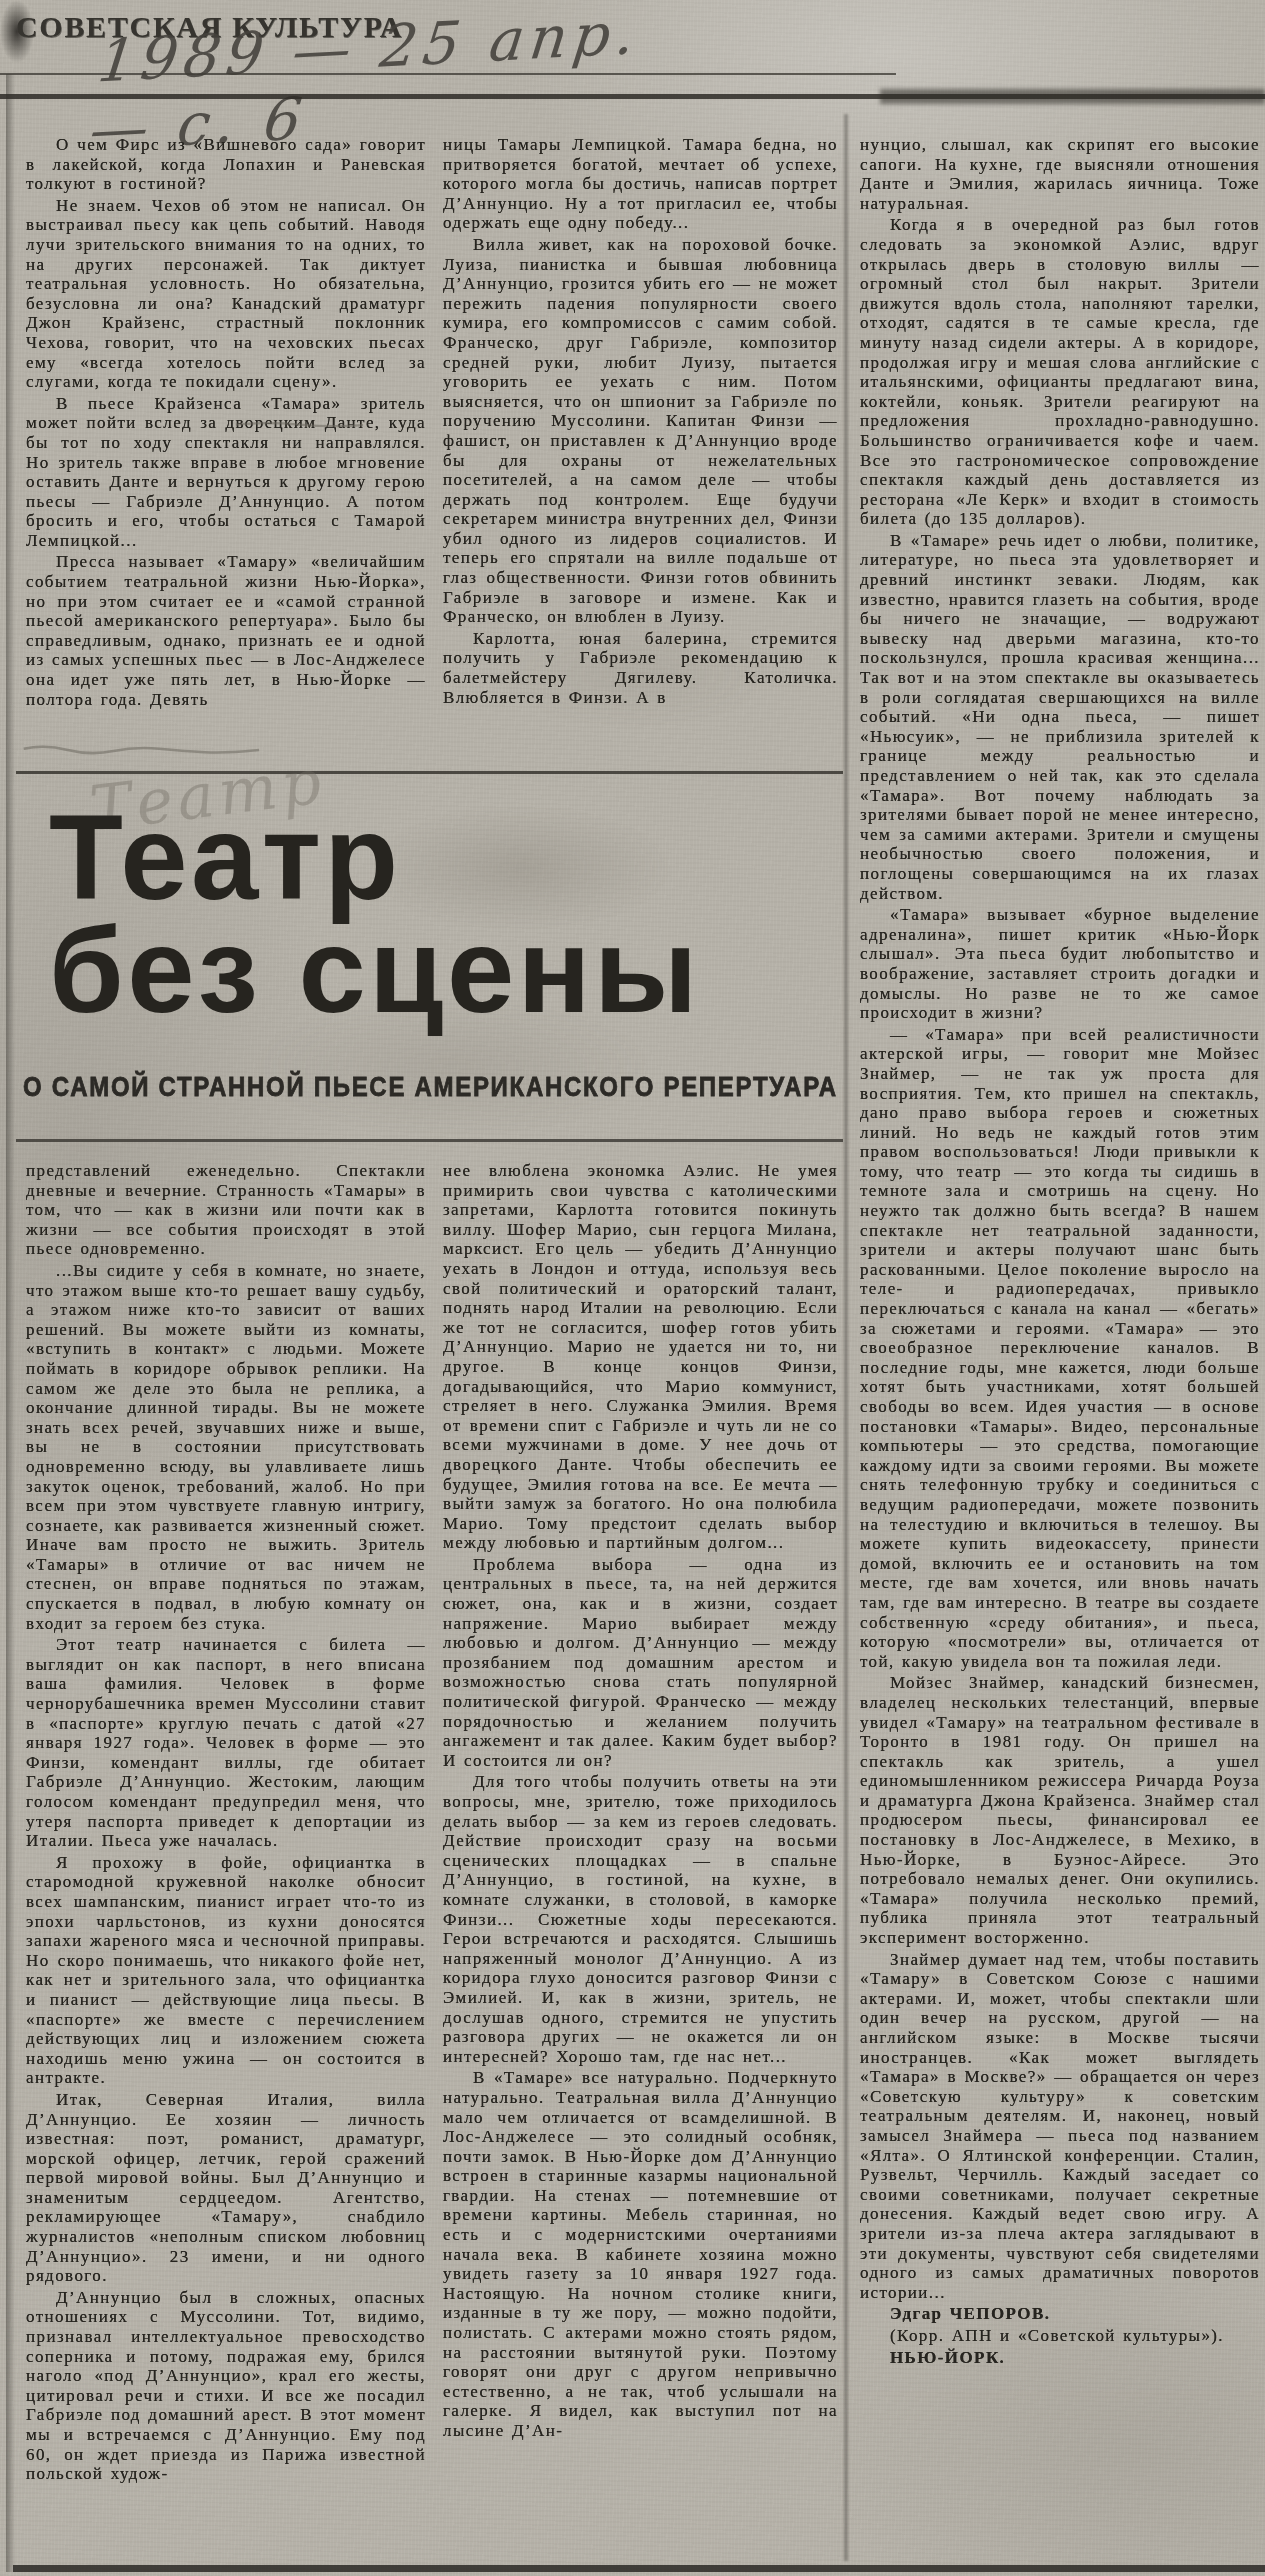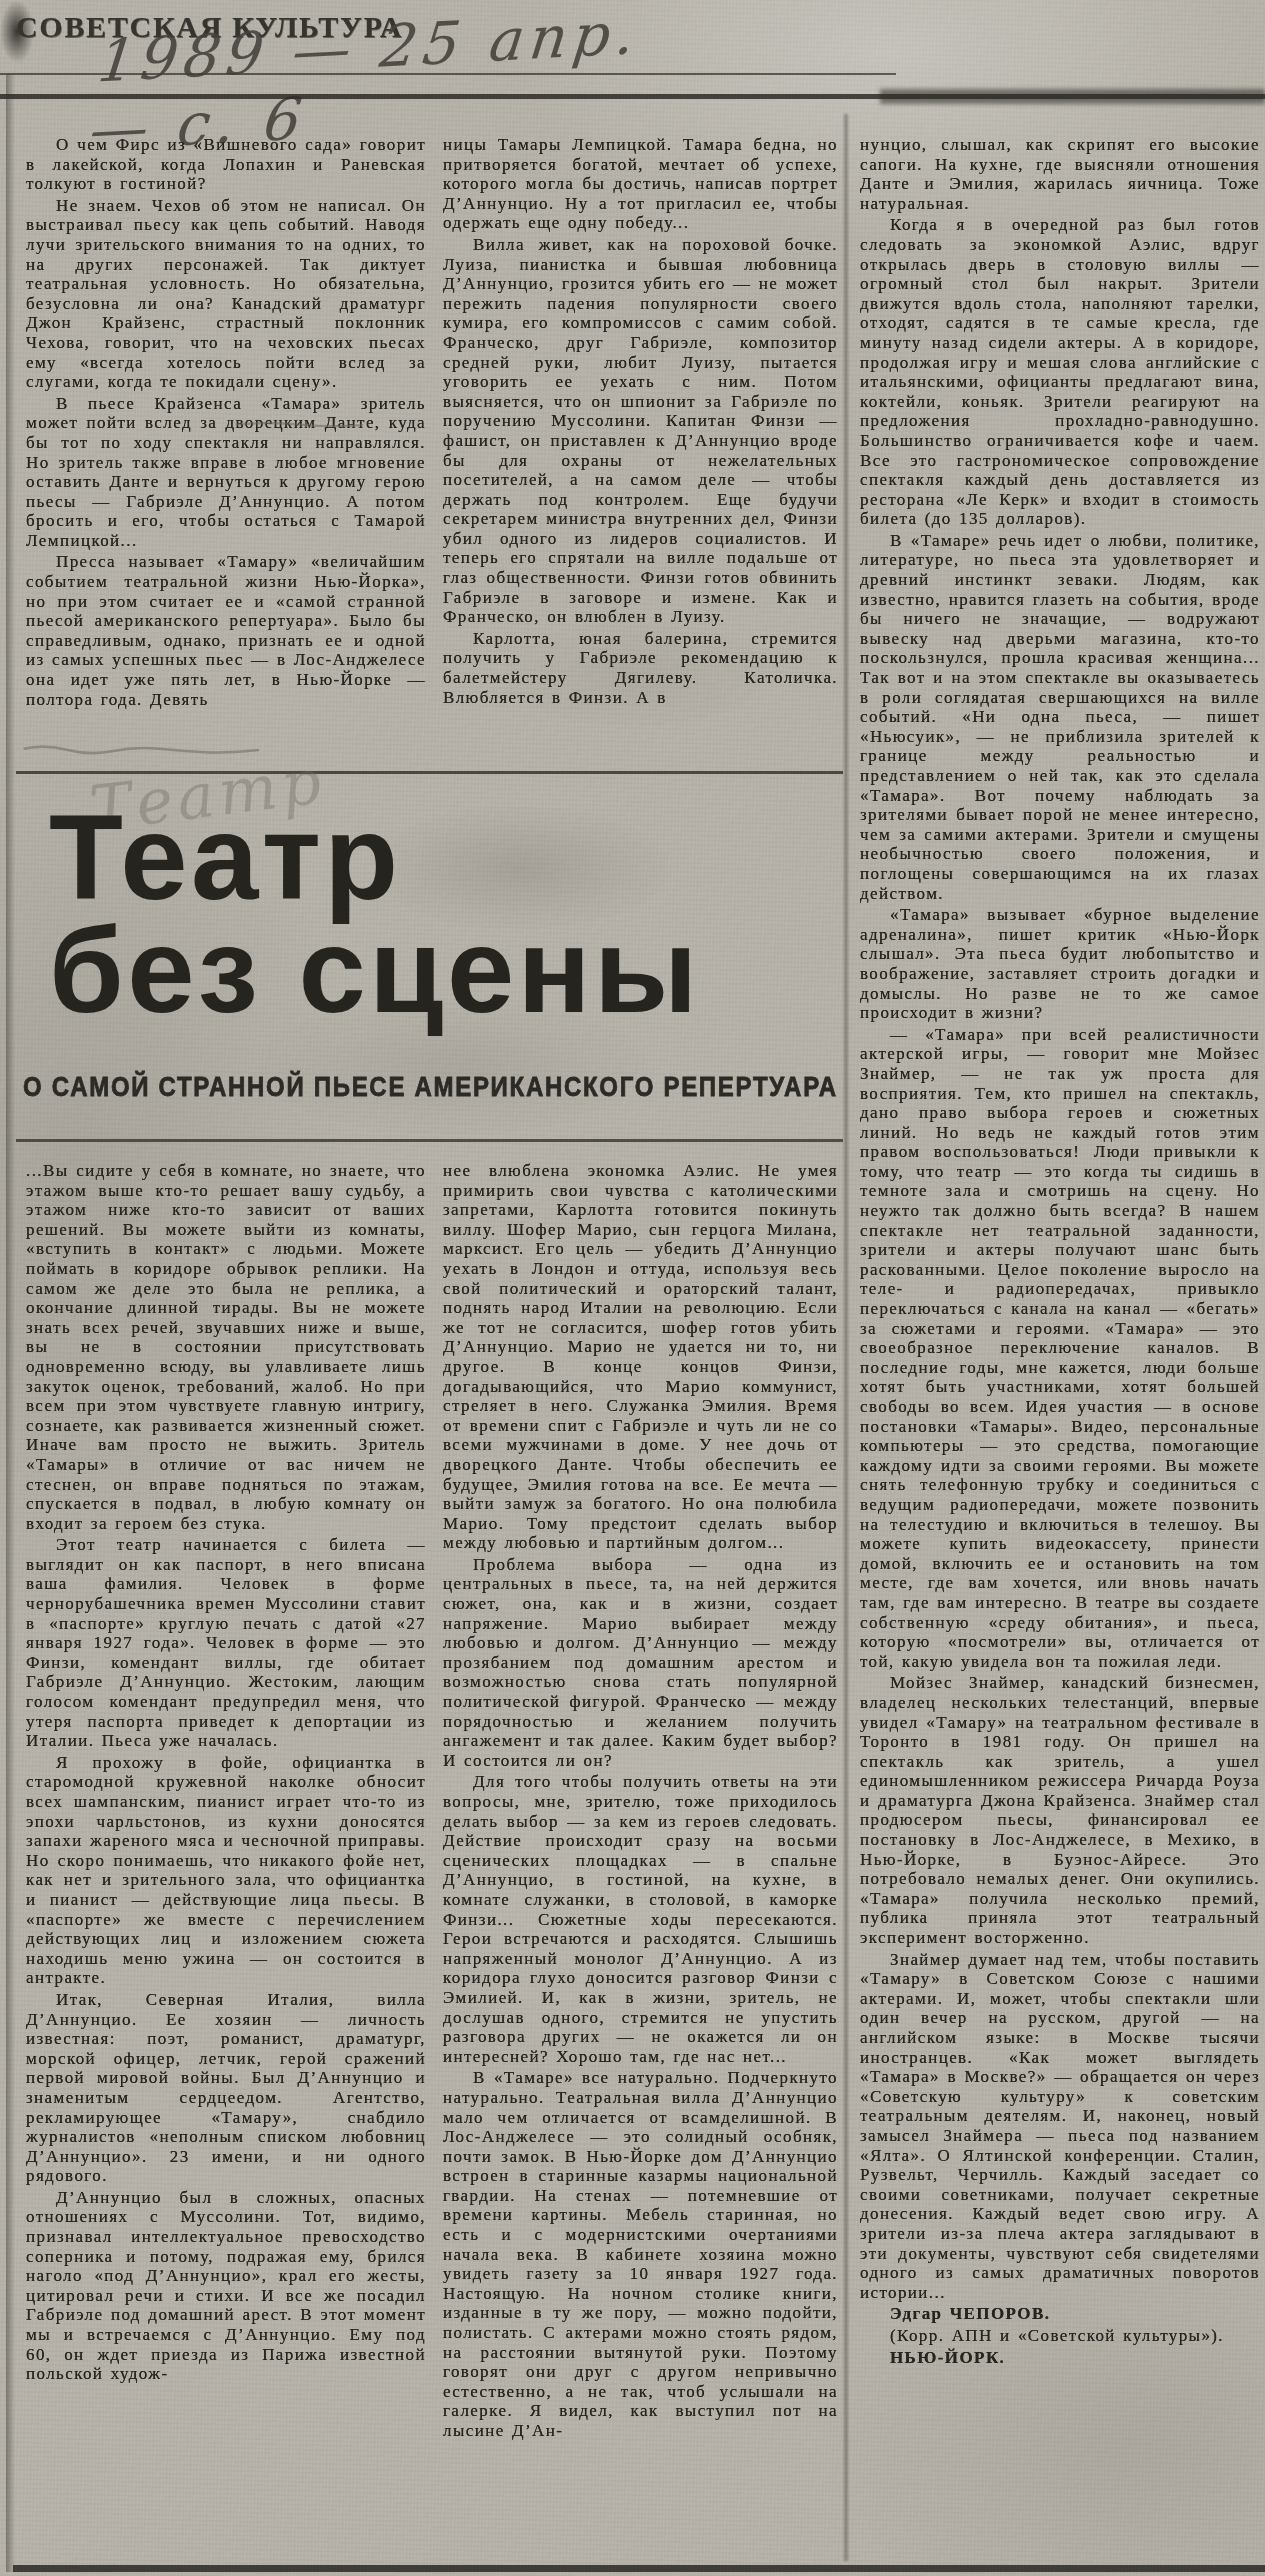--- a/index.html
+++ b/index.html
@@ -108,20 +108,21 @@
   <div class="mid-rule-top"></div>
   <div class="pencil-word">Театр</div>
   <div class="headline">
     <div>Театр</div>
     <div>без сцены</div>
   </div>
   <div class="kicker">О САМОЙ СТРАННОЙ ПЬЕСЕ АМЕРИКАНСКОГО РЕПЕРТУАРА</div>
   <div class="mid-rule-bottom"></div>
 
   <div class="colseg c1b cont">
+      <p>представлений еженедельно. Спектакли дневные и вечерние. Странность «Тамары» в том, что — как в жизни или почти как в жизни — все события происходят в этой пьесе одновременно.</p>
       <p>...Вы сидите у себя в комнате, но знаете, что этажом выше кто-то решает вашу судьбу, а этажом ниже кто-то зависит от ваших решений. Вы можете выйти из комнаты, «вступить в контакт» с людьми. Можете поймать в коридоре обрывок реплики. На самом же деле это была не реплика, а окончание длинной тирады. Вы не можете знать всех речей, звучавших ниже и выше, вы не в состоянии присутствовать одновременно всюду, вы улавливаете лишь закуток оценок, требований, жалоб. Но при всем при этом чувствуете главную интригу, сознаете, как развивается жизненный сюжет. Иначе вам просто не выжить. Зритель «Тамары» в отличие от вас ничем не стеснен, он вправе подняться по этажам, спускается в подвал, в любую комнату он входит за героем без стука.</p>
       <p>Этот театр начинается с билета — выглядит он как паспорт, в него вписана ваша фамилия. Человек в форме чернорубашечника времен Муссолини ставит в «паспорте» круглую печать с датой «27 января 1927 года». Человек в форме — это Финзи, комендант виллы, где обитает Габриэле Д’Аннунцио. Жестоким, лающим голосом комендант предупредил меня, что утеря паспорта приведет к депортации из Италии. Пьеса уже началась.</p>
       <p>Я прохожу в фойе, официантка в старомодной кружевной наколке обносит всех шампанским, пианист играет что-то из эпохи чарльстонов, из кухни доносятся запахи жареного мяса и чесночной приправы. Но скоро понимаешь, что никакого фойе нет, как нет и зрительного зала, что официантка и пианист — действующие лица пьесы. В «паспорте» же вместе с перечислением действующих лиц и изложением сюжета находишь меню ужина — он состоится в антракте.</p>
       <p>Итак, Северная Италия, вилла Д’Аннунцио. Ее хозяин — личность известная: поэт, романист, драматург, морской офицер, летчик, герой сражений первой мировой войны. Был Д’Аннунцио и знаменитым сердцеедом. Агентство, рекламирующее «Тамару», снабдило журналистов «неполным списком любовниц Д’Аннунцио». 23 имени, и ни одного рядового.</p>
       <p>Д’Аннунцио был в сложных, опасных отношениях с Муссолини. Тот, видимо, признавал интеллектуальное превосходство соперника и потому, подражая ему, брился наголо «под Д’Аннунцио», крал его жесты, цитировал речи и стихи. И все же посадил Габриэле под домашний арест. В этот момент мы и встречаемся с Д’Аннунцио. Ему под 60, он ждет приезда из Парижа известной польской худож-</p>
     </div>
   <div class="colseg c2b cont">
       <p>нее влюблена экономка Аэлис. Не умея примирить свои чувства с католическими запретами, Карлотта готовится покинуть виллу. Шофер Марио, сын герцога Милана, марксист. Его цель — убедить Д’Аннунцио уехать в Лондон и оттуда, используя весь свой политический и ораторский талант, поднять народ Италии на революцию. Если же тот не согласится, шофер готов убить Д’Аннунцио. Марио не удается ни то, ни другое. В конце концов Финзи, догадывающийся, что Марио коммунист, стреляет в него. Служанка Эмилия. Время от времени спит с Габриэле и чуть ли не со всеми мужчинами в доме. У нее дочь от дворецкого Данте. Чтобы обеспечить ее будущее, Эмилия готова на все. Ее мечта — выйти замуж за богатого. Но она полюбила Марио. Тому предстоит сделать выбор между любовью и партийным долгом...</p>
       <p>Проблема выбора — одна из центральных в пьесе, та, на ней держится сюжет, она, как и в жизни, создает напряжение. Марио выбирает между любовью и долгом. Д’Аннунцио — между прозябанием под домашним арестом и возможностью снова стать популярной политической фигурой. Франческо — между порядочностью и желанием получить ангажемент и так далее. Каким будет выбор? И состоится ли он?</p>
       <p>Для того чтобы получить ответы на эти вопросы, мне, зрителю, тоже приходилось делать выбор — за кем из героев следовать. Действие происходит сразу на восьми сценических площадках — в спальне Д’Аннунцио, в гостиной, на кухне, в комнате служанки, в столовой, в каморке Финзи... Сюжетные ходы пересекаются. Герои встречаются и расходятся. Слышишь напряженный монолог Д’Аннунцио. А из коридора глухо доносится разговор Финзи с Эмилией. И, как в жизни, зритель, не дослушав одного, стремится не упустить разговора других — не окажется ли он интересней? Хорошо там, где нас нет...</p>

